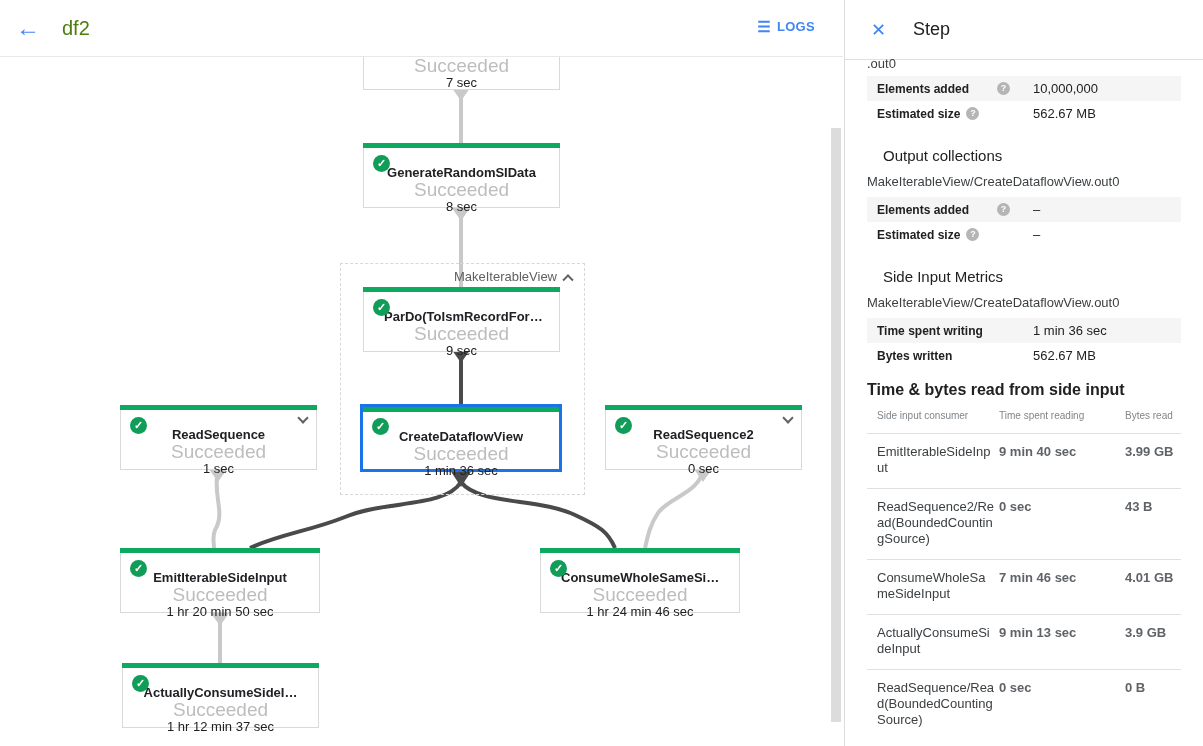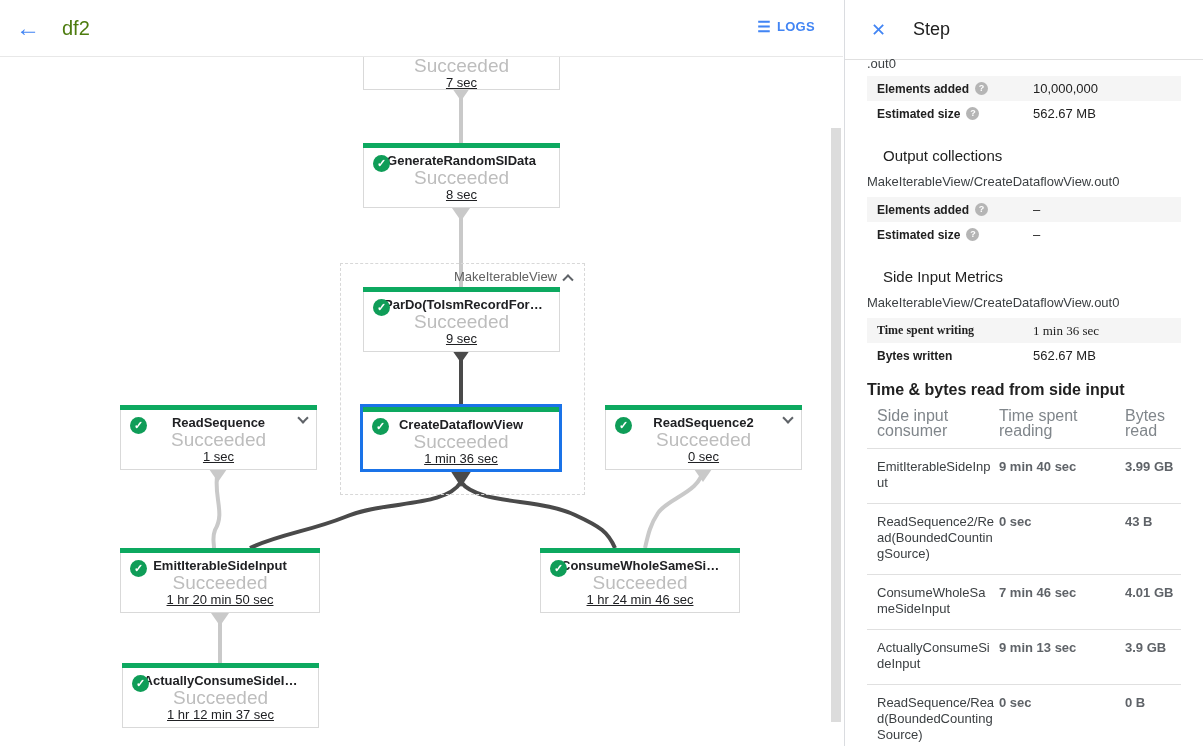--- a/index.html
+++ b/index.html
@@ -13,24 +13,24 @@
     border:1px dashed #d8d8d8; background:transparent; z-index:2; }
   .group-label { position:absolute; right:12px; top:5px; font-size:13px; color:#616161;
     display:flex; align-items:center; gap:7px; }
   .chev { width:8px; height:8px; border-right:2px solid #5f6368; border-bottom:2px solid #5f6368; display:inline-block; }
   .chev.up { transform:rotate(-135deg) translate(-2px,-2px); }
   .chev.down { transform:rotate(45deg); margin-top:-4px; }
 
   .node { position:absolute; width:197px; height:65px; background:#fff;
     border:1px solid #d9d9d9; z-index:3; text-align:center; }
   .gbar { height:5px; background:#0da960; margin:-1px -1px 0 -1px; }
-  .ntitle { font-size:13px; font-weight:bold; line-height:19px; margin-top:3px; color:#202124;
+  .ntitle { font-size:13px; font-weight:bold; line-height:19px; margin-top:15px; color:#202124;
     white-space:nowrap; overflow:hidden; padding:0 20px; }
   .nstatus { font-size:19px; color:#bdbdbd; line-height:16px; }
-  .ntime { font-size:13px; color:#202124; line-height:17px;text-decoration:underline; }
+  .ntime { font-size:13px; color:#202124; line-height:17px; }
   .check { position:absolute; left:9px; top:11px; width:17px; height:17px; border-radius:50%;
     background:#0f9d58; color:#fff; font-size:11px; font-weight:bold; line-height:17px; text-align:center; }
   .node-chev { position:absolute; right:9px; top:12px; }
   .node.sel { border:3px solid #1a73e8; width:202px; height:68px; }
   .node.sel .gbar { margin:0 0 0 0; }
   .node.partial { top:44px; height:46px; border-top:none; }
   .node.partial .nstatus { margin-top:10px; }
 
   
   .top-header { position:absolute; left:0; top:0; width:843px; height:57px; background:#fff;
@@ -47,32 +47,32 @@
   
   .panel { position:absolute; left:844px; top:0; width:359px; height:746px; background:#fff;
     border-left:1px solid #dadce0; z-index:12; }
   .panel-header { height:60px; border-bottom:1px solid #e0e0e0; display:flex; align-items:center; }
   .close-btn { margin-left:26px; color:#4285f4; font-size:18px; cursor:pointer; }
   .panel-title { margin-left:27px; font-size:18px; color:#212121; font-weight:500; }
   .panel-body { position:absolute; left:22px; top:0; width:314px; }
 
   .clipped-text { position:absolute; top:56px; left:0; font-size:13px; color:#3c4043; }
   .m-row { position:absolute; left:0; width:314px; height:25px; display:flex; align-items:center; padding-left:10px; }
-  .m-row.shade { background:#f5f5f5; }
+  .m-row.shade { background:#f5f5f5;gap:22px; }
   .m-label { font-size:12px; font-weight:bold; color:#212121; }
   .help { display:inline-block; width:13px; height:13px; border-radius:50%; background:#b5b5b5; color:#fff;
     font-size:9px; font-weight:bold; text-align:center; line-height:13px; margin-left:6px; vertical-align:1px; }
   .m-value { position:absolute; left:166px; font-size:13px; color:#212121; }
   .sec-heading { position:absolute; left:0; font-size:15px; color:#212121;margin-left:16px; }
   .coll-name { position:absolute; left:0; font-size:13px; color:#3c4043; }
   .tbl-heading { position:absolute; left:0; font-size:16px; font-weight:bold; color:#212121; }
 
   .si-table { position:absolute; left:0; top:400px; width:314px; }
   .t-grid { display:grid; grid-template-columns:118px 122px 1fr; column-gap:4px; padding:8px 0 8px 10px; }
-  .t-head { color:#80868b; font-size:16px; line-height:15px; padding-bottom:10px; }
+  .t-head { color:#80868b; font-size:10px; line-height:15px; padding-bottom:10px; }
   .t-row { border-top:1px solid #e0e0e0; font-size:13px; line-height:16px; color:#3c4043; padding-top:10px; padding-bottom:12px; }
   .t-row .c1 { overflow-wrap:anywhere; }
   .t-row .c2, .t-row .c3 { color:#5f6368;font-weight:bold; }
 </style>
 </head>
 <body>
 
 <div class="graph-area">
 
   <svg class="edges" width="843" height="746">
@@ -216,21 +216,21 @@
     </div>
     <div class="m-row" style="top:222px;">
       <span class="m-label">Estimated size</span>
       <span class="help">?</span>
       <span class="m-value">–</span>
     </div>
 
     <div class="sec-heading" style="top:268px;">Side Input Metrics</div>
     <div class="coll-name" style="top:295px;">MakeIterableView/CreateDataflowView.out0</div>
 
-    <div class="m-row shade" style="top:318px;font-family:Liberation Serif, serif;">
+    <div class="m-row shade" style="top:318px;">
       <span class="m-label">Time spent writing</span>
       <span class="m-value">1 min 36 sec</span>
     </div>
     <div class="m-row" style="top:343px;">
       <span class="m-label">Bytes written</span>
       <span class="m-value">562.67 MB</span>
     </div>
 
     <div class="tbl-heading" style="top:381px;">Time &amp; bytes read from side input</div>
 

